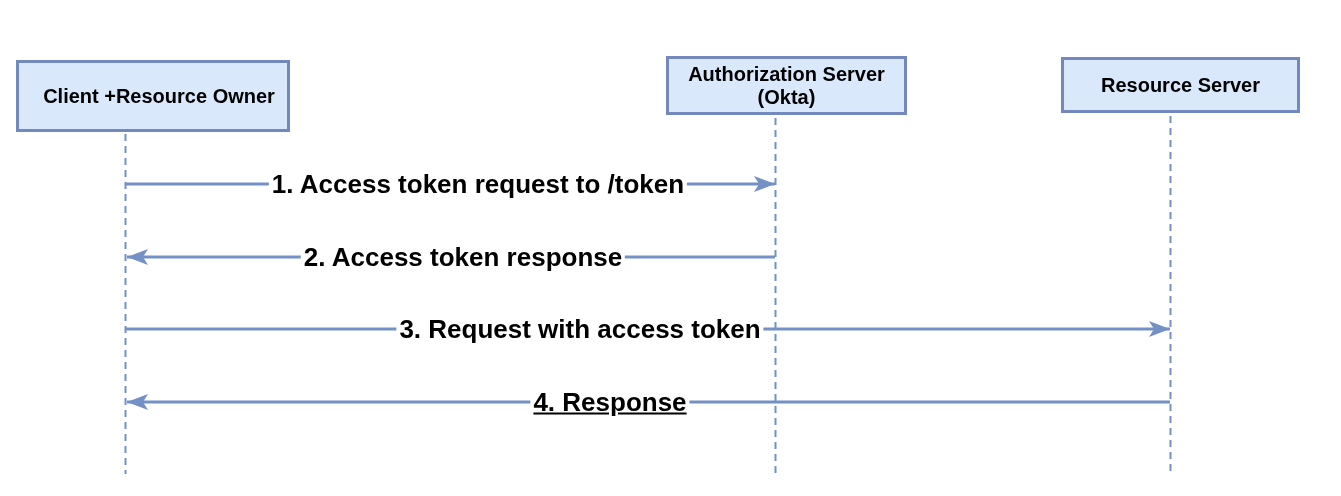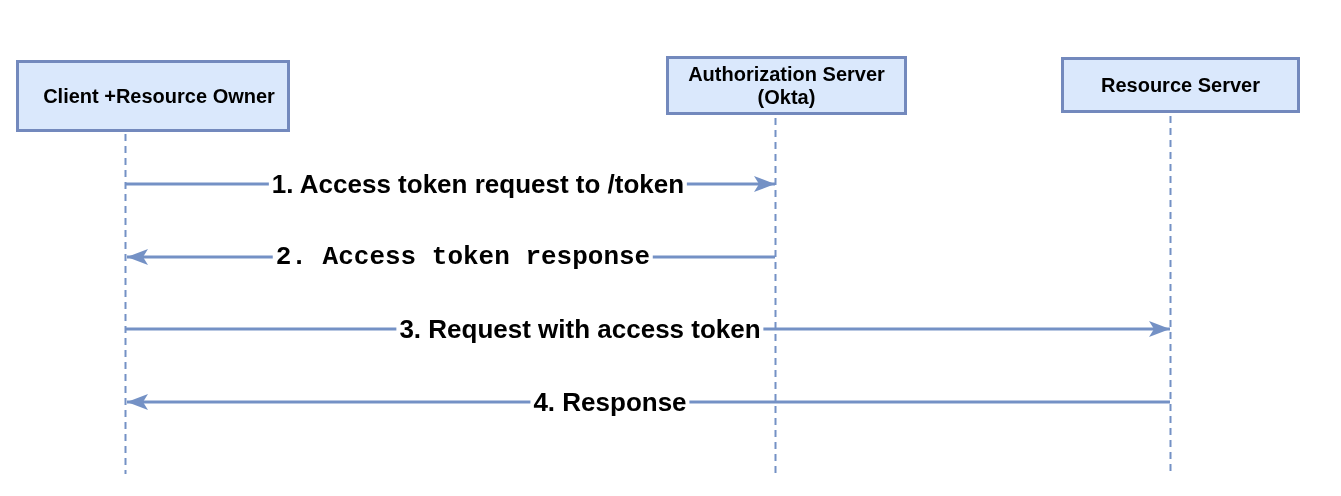--- a/index.html
+++ b/index.html
@@ -39,23 +39,23 @@
     position: absolute;
     transform: translate(-50%, -50%);
     background: #ffffff;
     padding: 0 3px;
     font-weight: bold;
     font-size: 26px;
     color: #000000;
     white-space: nowrap;
   }
   #msg-label-1 { left: 478px; top: 184px; }
-  #msg-label-2 { left: 463px; top: 257px; font-family: Liberation Mono, monospace; }
+  #msg-label-2 { left: 463px; top: 257px; }
   #msg-label-3 { left: 580px; top: 329px; }
-  #msg-label-4 { left: 610px; top: 402px; }
+  #msg-label-4 { left: 610px; top: 402px; text-decoration: underline; }
 </style>
 </head>
 <body>
 
 <div class="canvas">
 
   <svg class="lines-layer" width="1341" height="496" viewBox="0 0 1341 496" xmlns="http://www.w3.org/2000/svg">
     <defs>
       <marker id="arrowhead" markerUnits="userSpaceOnUse" markerWidth="22" markerHeight="17" refX="21" refY="8" orient="auto">
         <path d="M 21 8 L 0 0 L 5 8 L 0 16 Z" fill="#7491c5"></path>

